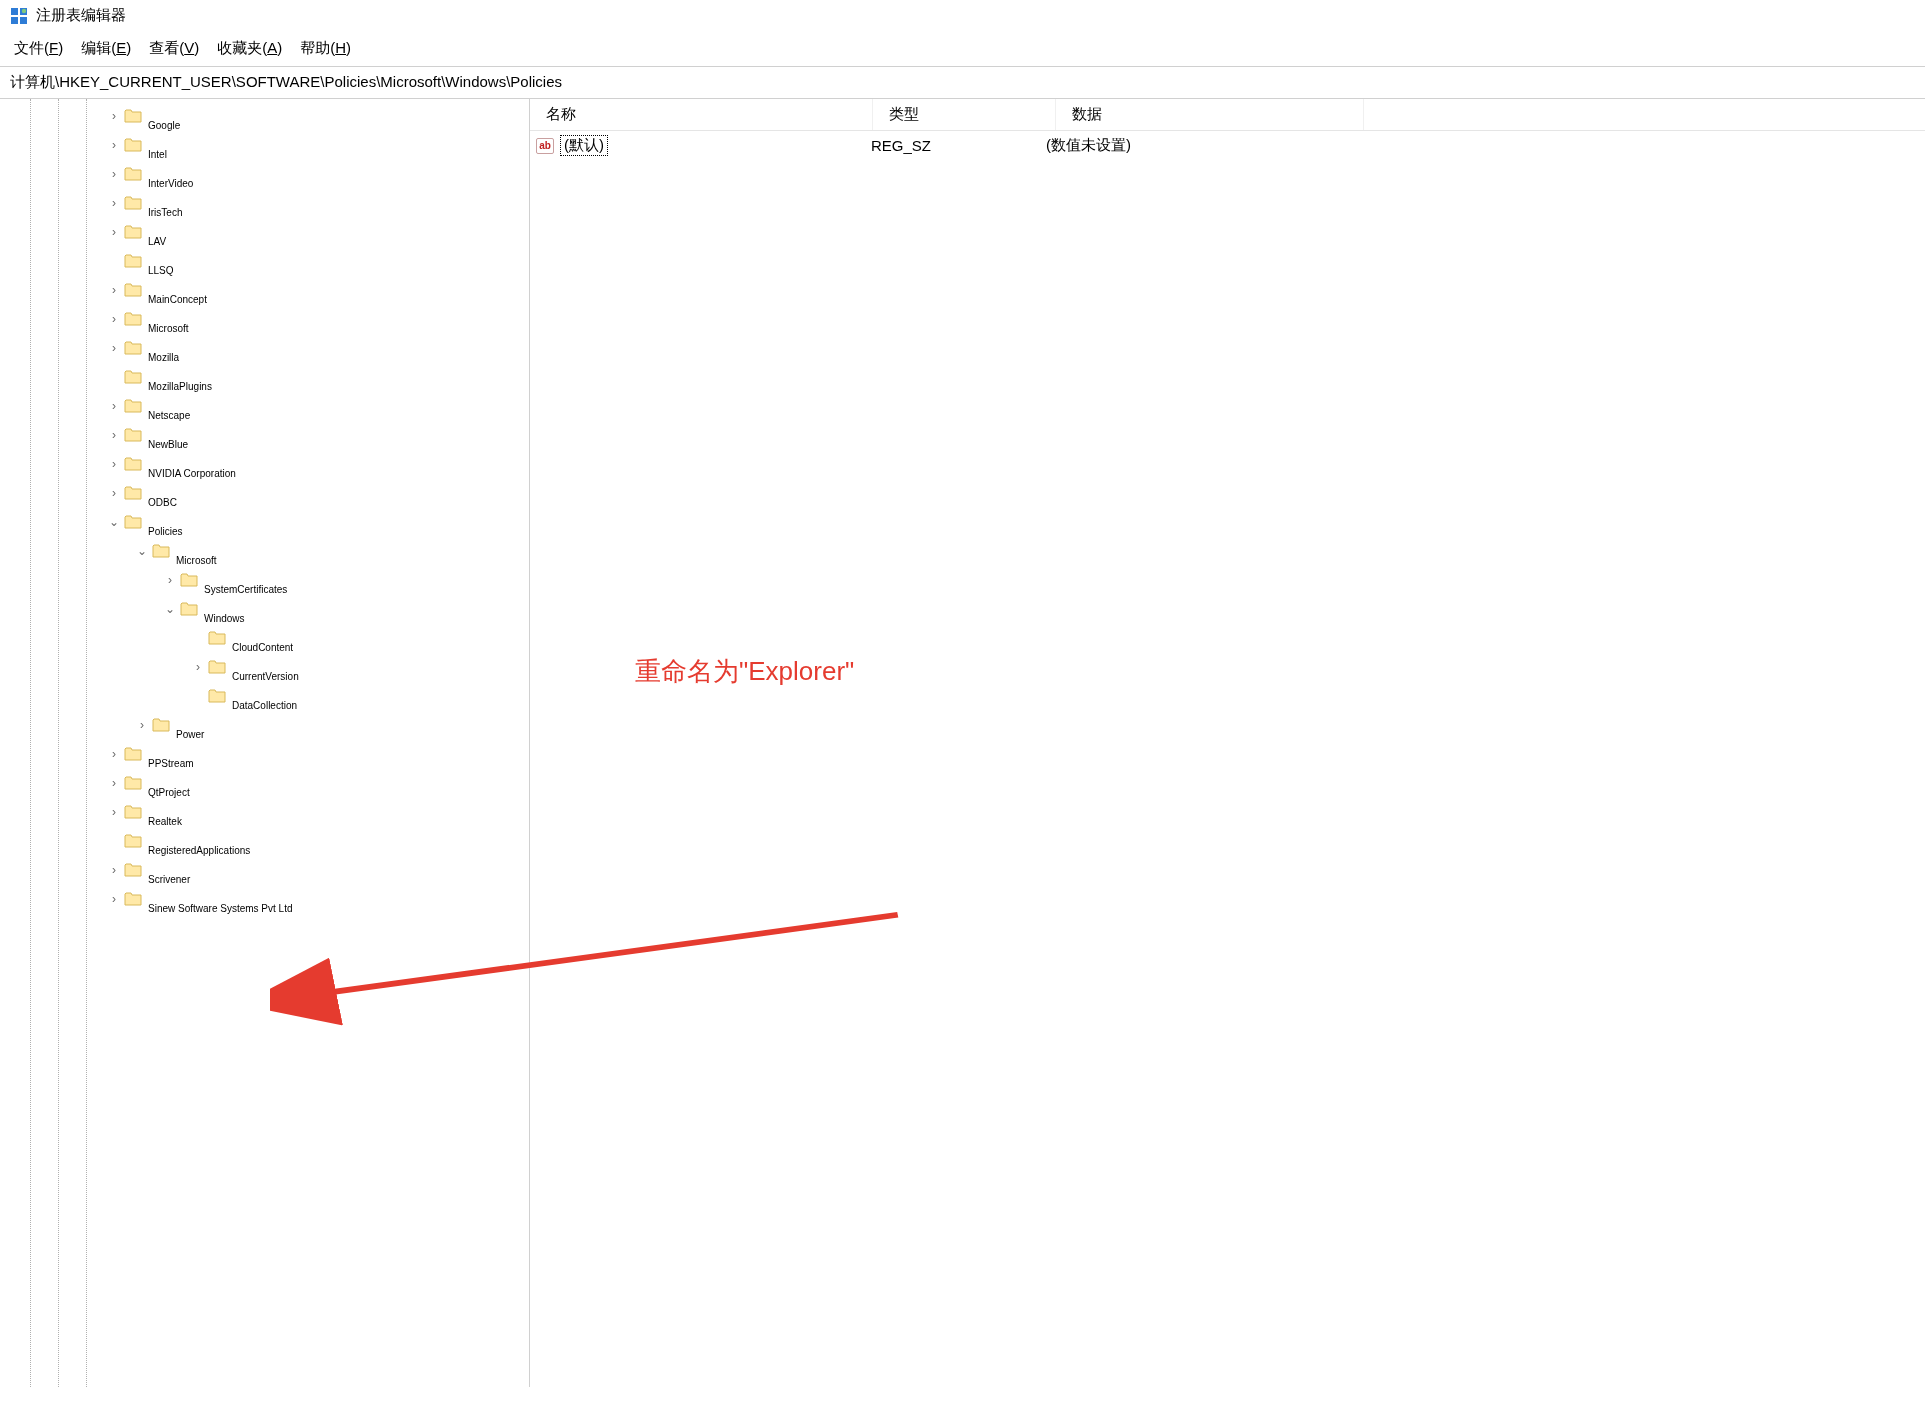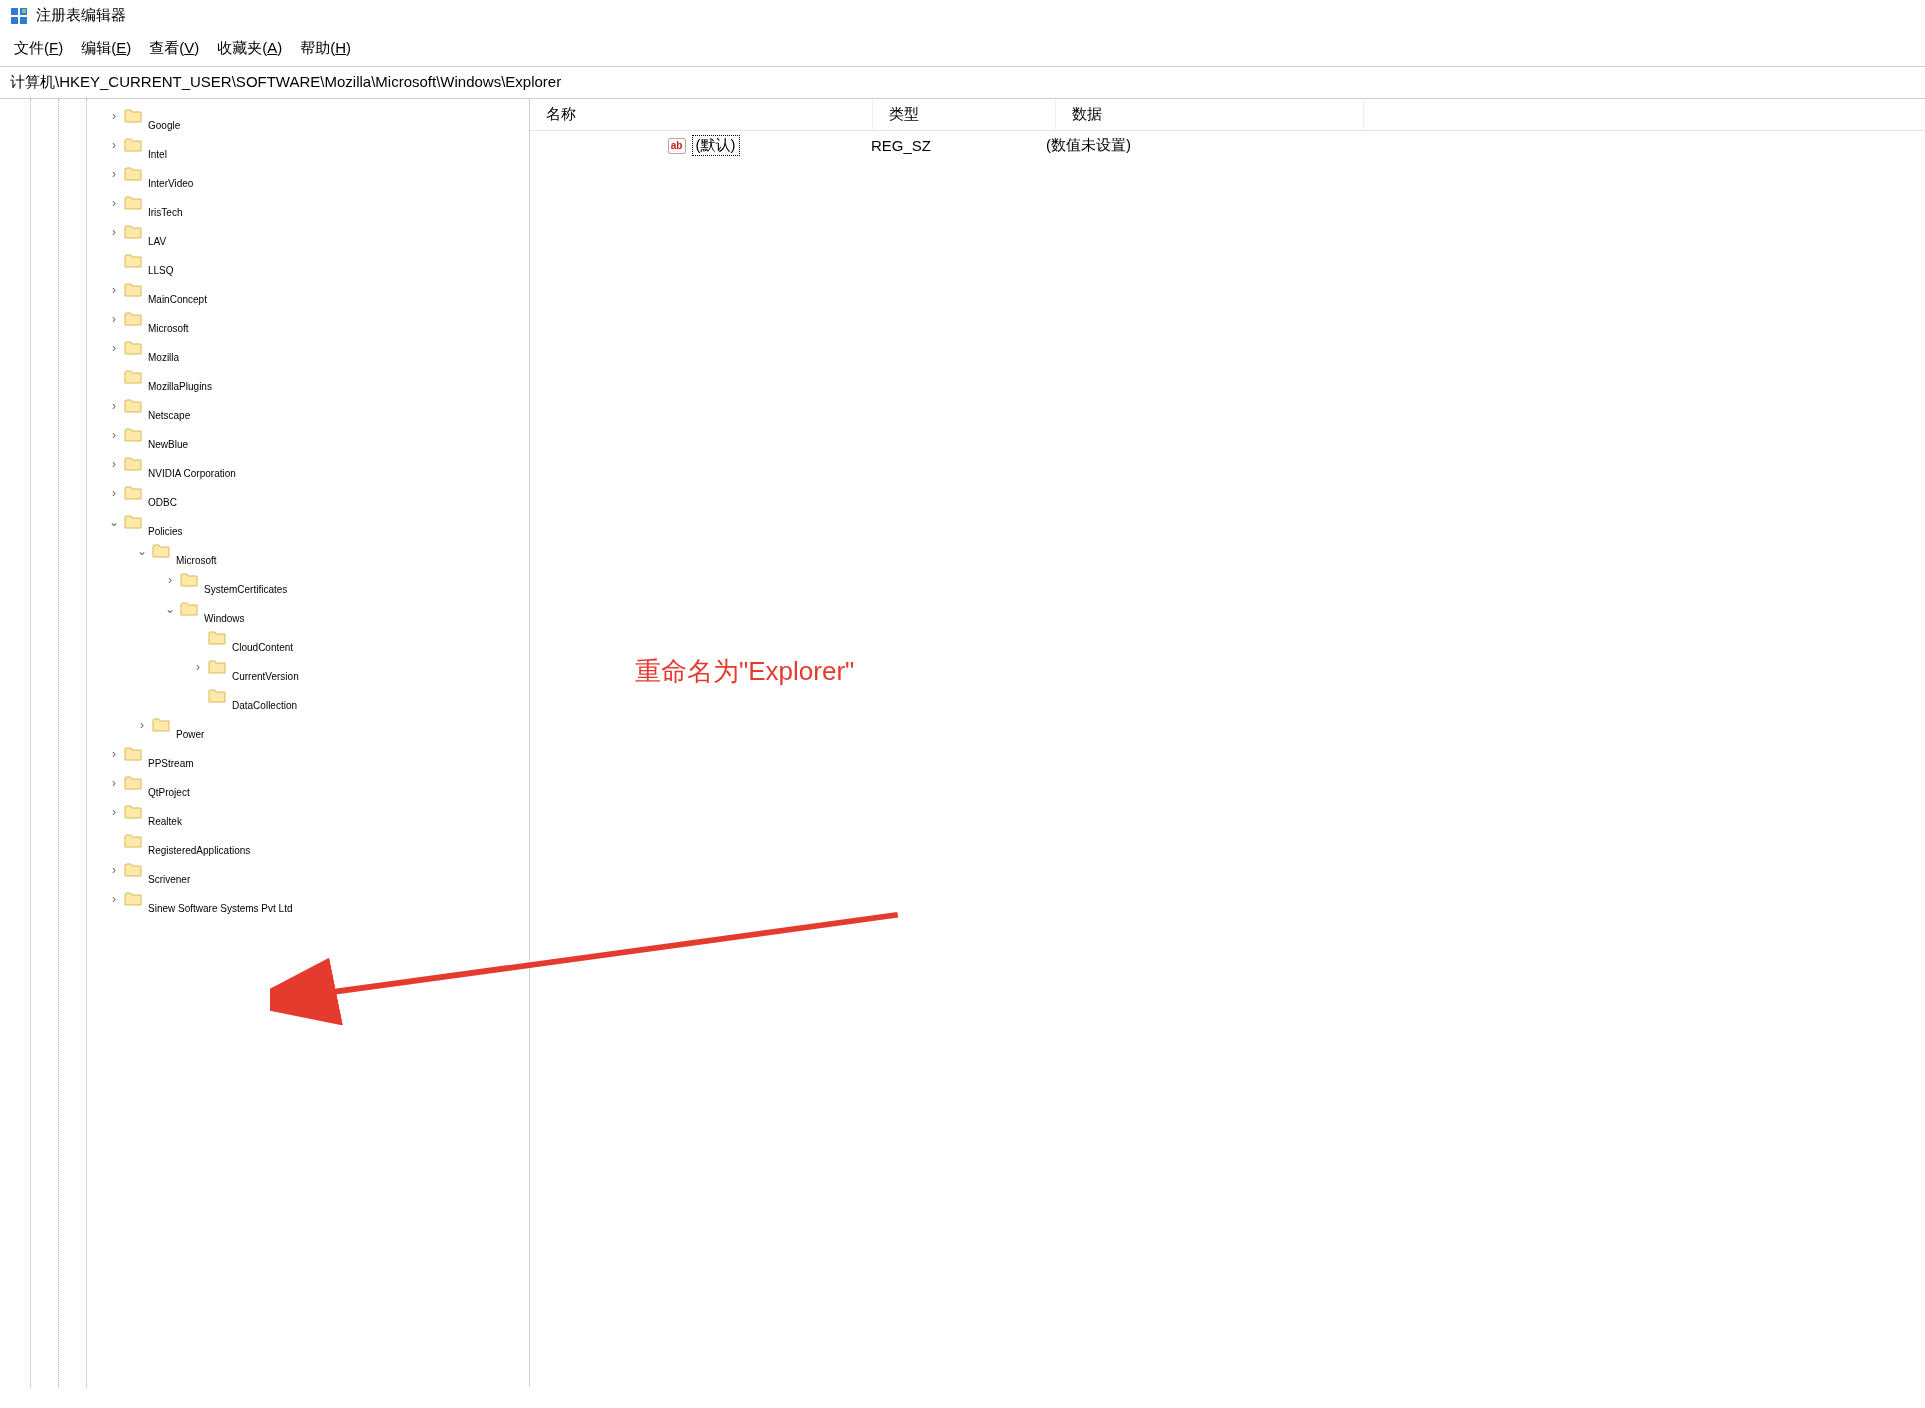--- a/index.html
+++ b/index.html
@@ -157,21 +157,21 @@
 
 <div class="menubar">
   <span class="menu-item"><span>文件</span>(<span class="ul">F</span>)</span>
   <span class="menu-item"><span>编辑</span>(<span class="ul">E</span>)</span>
   <span class="menu-item"><span>查看</span>(<span class="ul">V</span>)</span>
   <span class="menu-item"><span>收藏夹</span>(<span class="ul">A</span>)</span>
   <span class="menu-item"><span>帮助</span>(<span class="ul">H</span>)</span>
 </div>
 
 <div class="addressbar">
-  <span>计算机\HKEY_CURRENT_USER\SOFTWARE\Mozilla\Microsoft\Windows\Explorer</span>
+  <span>计算机\HKEY_CURRENT_USER\SOFTWARE\Policies\Microsoft\Windows\Policies</span>
 </div>
 
 <div class="panes">
 
   <div class="tree-pane">
     <div class="vguides">
       <div class="vline" style="left:30px"></div>
       <div class="vline" style="left:58px"></div>
       <div class="vline" style="left:86px"></div>
     </div>
@@ -404,21 +404,21 @@
   </div>
 
   <div class="list-pane">
     <div class="list-header">
       <div class="col" id="colName" style="width: 335px;">名称</div>
       <div class="col" id="colType" style="width: 175px;">类型</div>
       <div class="col" id="colData" style="width: 300px;">数据</div>
     </div>
     <div class="list-body" id="listBody">
         <div class="row">
-          <div class="cell name-cell" style="width: 335px; justify-content: center;">
+          <div class="cell name-cell" style="width: 335px;">
             <span class="val-icon">ab</span>
             <span class="boxed2">(默认)</span>
           </div>
           <div class="cell" style="width: 175px;">REG_SZ</div>
           <div class="cell" style="width: 300px;">(数值未设置)</div>
         </div>
       </div>
 
     <div class="annotation">
       <svg width="100%" height="100%" style="position:absolute;left:-260px;top:0" viewBox="0 0 800 900" preserveAspectRatio="none">

